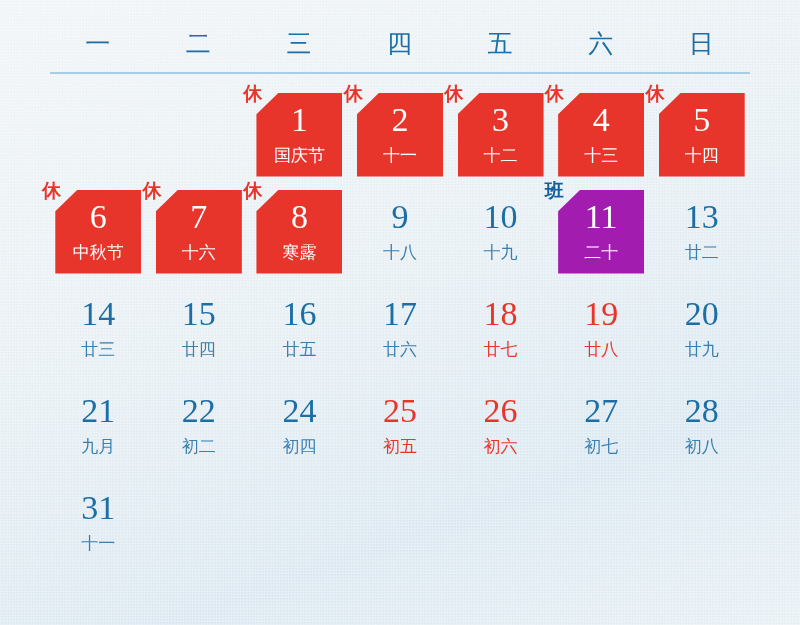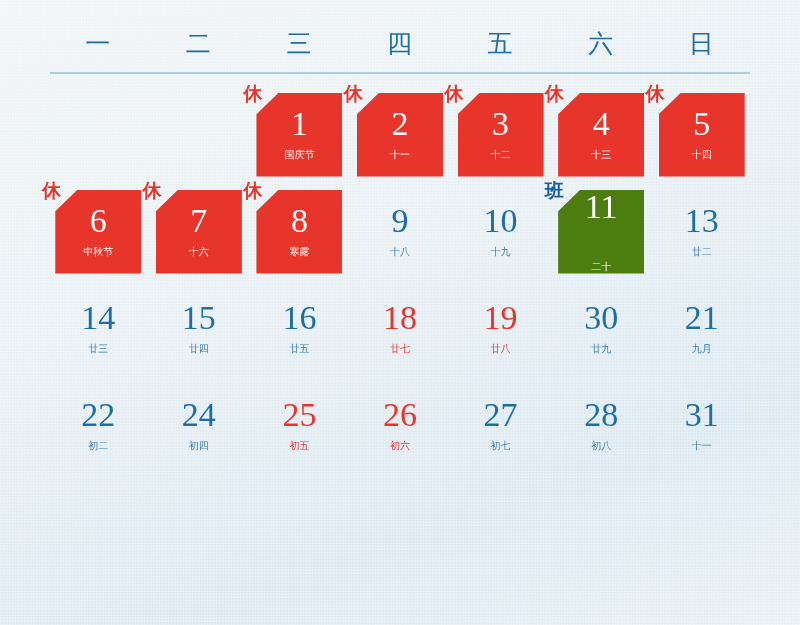--- a/index.html
+++ b/index.html
@@ -73,31 +73,30 @@
     box-sizing: border-box;
   }
   
   .tile.filled {
     clip-path: polygon(26% 0%, 100% 0%, 100% 100%, 0% 100%, 0% 26%);
   }
   .tile.holiday {
     background: #e8352b;
   }
   .tile.work {
-    background: #4d7c0f;
-    justify-content: space-between;
+    background: #a21caf;
   }
   .num {
     font-size: 34px;
     line-height: 1;
     color: #1c6ea4;
     font-family: "Liberation Serif", "DejaVu Serif", serif;
   }
   .sub {
-    font-size: 10px;
+    font-size: 17px;
     margin-top: 7px;
     color: #3b7fae;
     font-family: "Liberation Sans", sans-serif;
   }
   .tile.filled .num { color: #ffffff; }
   .tile.filled .sub { color: #ffffff; }
   .cell.weekend .num { color: #e8352b; }
   .cell.weekend .sub { color: #e8352b; }
   .badge {
     position: absolute;
@@ -235,35 +234,41 @@
           <div class="num">15</div>
           <div class="sub">廿四</div>
         </div>
       </div>
       <div class="cell">
         <div class="tile">
           <div class="num">16</div>
           <div class="sub">廿五</div>
         </div>
       </div>
+      <div class="cell">
+        <div class="tile">
+          <div class="num">17</div>
+          <div class="sub">廿六</div>
+        </div>
+      </div>
       <div class="cell weekend">
         <div class="tile">
           <div class="num">18</div>
           <div class="sub">廿七</div>
         </div>
       </div>
       <div class="cell weekend">
         <div class="tile">
           <div class="num">19</div>
           <div class="sub">廿八</div>
         </div>
       </div>
       <div class="cell">
         <div class="tile">
-          <div class="num">30</div>
+          <div class="num">20</div>
           <div class="sub">廿九</div>
         </div>
       </div>
       <div class="cell">
         <div class="tile">
           <div class="num">21</div>
           <div class="sub">九月</div>
         </div>
       </div>
       <div class="cell">

